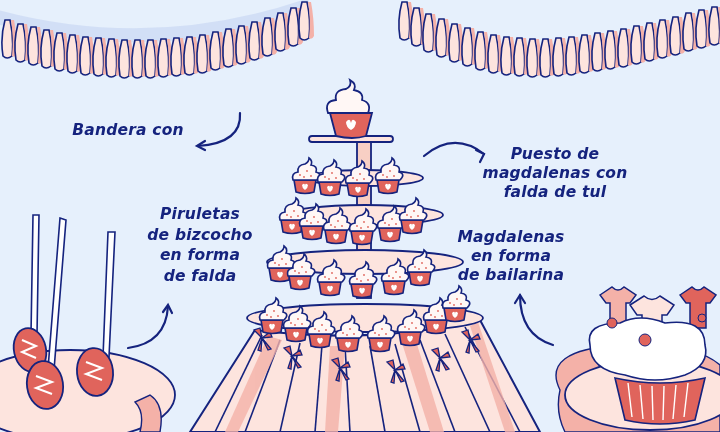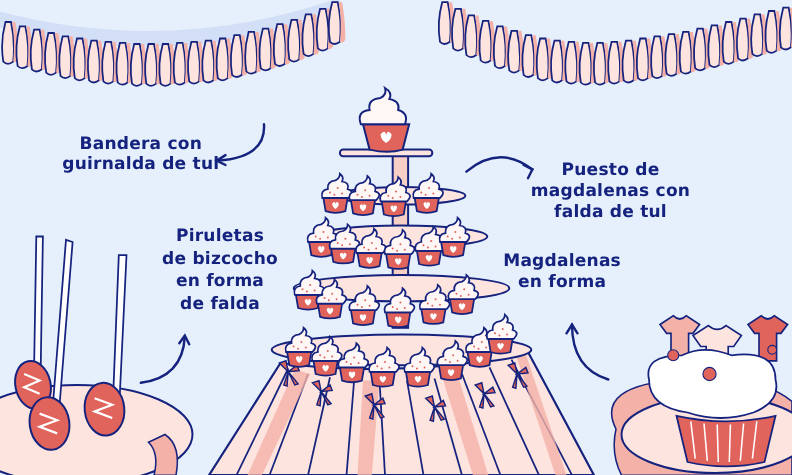--- a/index.html
+++ b/index.html
@@ -5,21 +5,21 @@
   html, body { margin:0; padding:0; }
   body {
     width:720px; height:432px; overflow:hidden; position:relative;
     background:#e6f0fc;
     font-family:"DejaVu Sans", sans-serif;
   }
   .scene { position:absolute; left:0; top:0; width:720px; height:432px; }
   .label {
     position:absolute; color:#15237e; font-weight:bold; font-size:15.5px;
     line-height:19px; text-align:center; white-space:nowrap;
-    font-family:"DejaVu Sans", sans-serif; letter-spacing:0.2px;
+    font-family:"DejaVu Sans", sans-serif; letter-spacing:0.2px;font-style:italic;
   }
   .label span { display:block; }
   #lbl-bandera { left:38px; top:121px; width:180px; }
   #lbl-piruletas { left:132px; top:204px; width:136px; line-height:20.5px; }
   #lbl-puesto { left:470px; top:145px; width:170px;text-align:center; }
   #lbl-magdalenas { left:436px; top:228px; width:150px; }
 </style>
 </head>
 <body>
 
@@ -226,32 +226,32 @@
     <path d="M163 312 l5 -7 l4 8"></path>
     <path d="M424 156 q30 -25 60 -2"></path>
     <path d="M476 150 l8 4 l-4 8"></path>
     <path d="M553 345 q-33 -10 -33 -50"></path>
     <path d="M515 303 l5 -8 l5 8"></path>
   </g>
 </svg>
 
 <div class="label" id="lbl-bandera">
   <span>Bandera con</span>
-  <span>guirnalda de tul</span>
 </div>
 
 <div class="label" id="lbl-piruletas">
   <span>Piruletas</span>
   <span>de bizcocho</span>
   <span>en forma</span>
   <span>de falda</span>
 </div>
 
 <div class="label" id="lbl-puesto">
   <span>Puesto de</span>
   <span>magdalenas con</span>
   <span>falda de tul</span>
 </div>
 
 <div class="label" id="lbl-magdalenas">
   <span>Magdalenas</span>
   <span>en forma</span>
+  <span>de bailarina</span>
 </div>
 
 </body></html>

